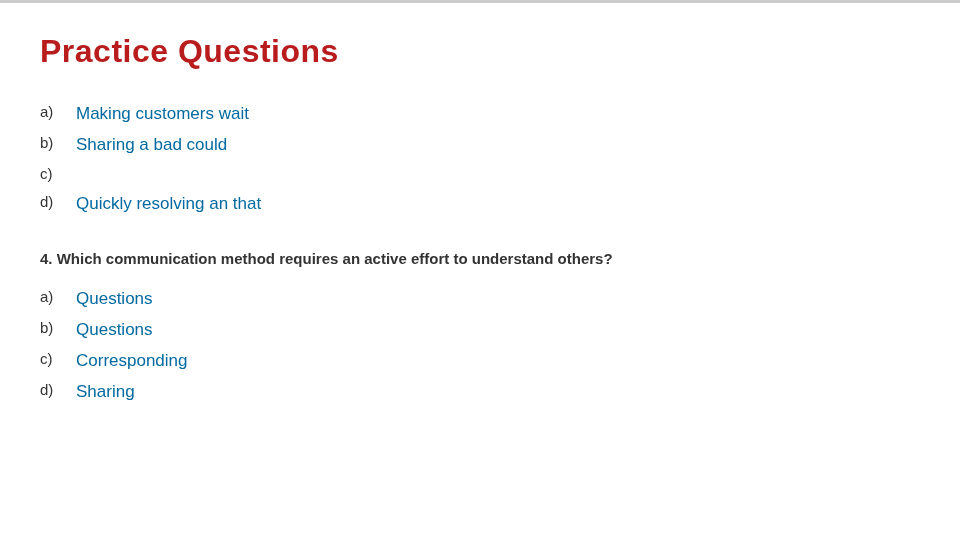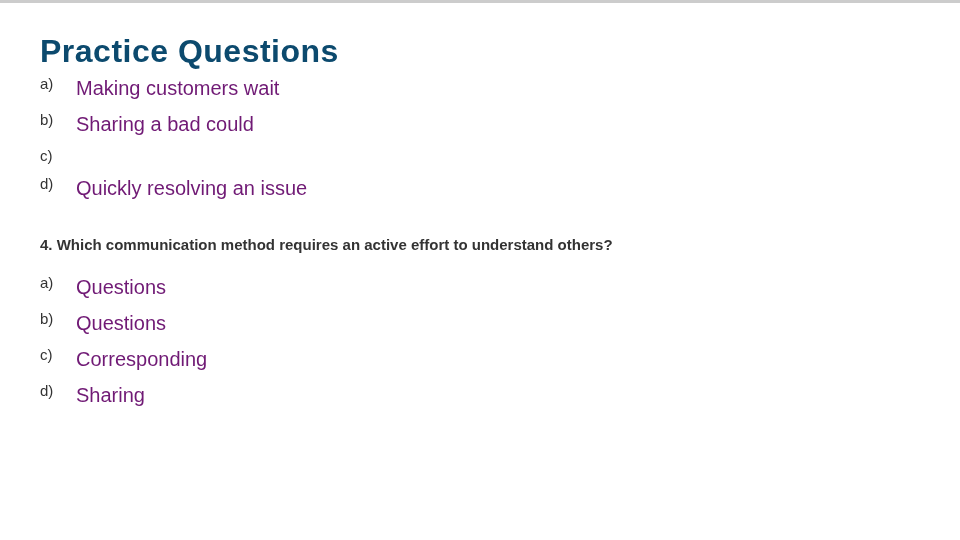--- a/index.html
+++ b/index.html
@@ -22,21 +22,22 @@
       background: #cccccc;
     }
 
     .page-container {
       padding: 30px 40px 30px 40px;
     }
 
     .page-title {
       font-size: 32px;
       font-weight: bold;
-      color: #0c4a6e;
+      color: #b91c1c;
+      margin-bottom: 28px;
       letter-spacing: 0.5px;
     }
 
     .question {
       font-size: 15px;
       font-weight: bold;
       color: #333333;
       margin-bottom: 14px;
       line-height: 1.4;
     }
@@ -54,22 +55,22 @@
       padding: 2px 0;
     }
 
     .answer-label {
       min-width: 36px;
       color: #333333;
       font-size: 15px;
     }
 
     .answer-text {
-      color: #701a75;
-      font-size: 20px;
+      color: #0369a1;
+      font-size: 17px;
     }
   </style>
 </head>
 <body>
 
 <div class="top-border"></div>
 
 <div class="page-container">
 
   <h1 class="page-title">Practice Questions</h1>
@@ -82,21 +83,21 @@
     </li>
     <li>
       <span class="answer-label">b)</span>
       <span class="answer-text">Sharing a bad could</span>
     </li>
     <li>
       <span class="answer-label">c)</span>
     </li>
     <li>
       <span class="answer-label">d)</span>
-      <span class="answer-text">Quickly resolving an issue</span>
+      <span class="answer-text">Quickly resolving an that</span>
     </li>
   </ul>
 
   <p class="question">4. Which communication method requires an active effort to understand others?</p>
 
   <ul class="answer-list">
     <li>
       <span class="answer-label">a)</span>
       <span class="answer-text">Questions</span>
     </li>

